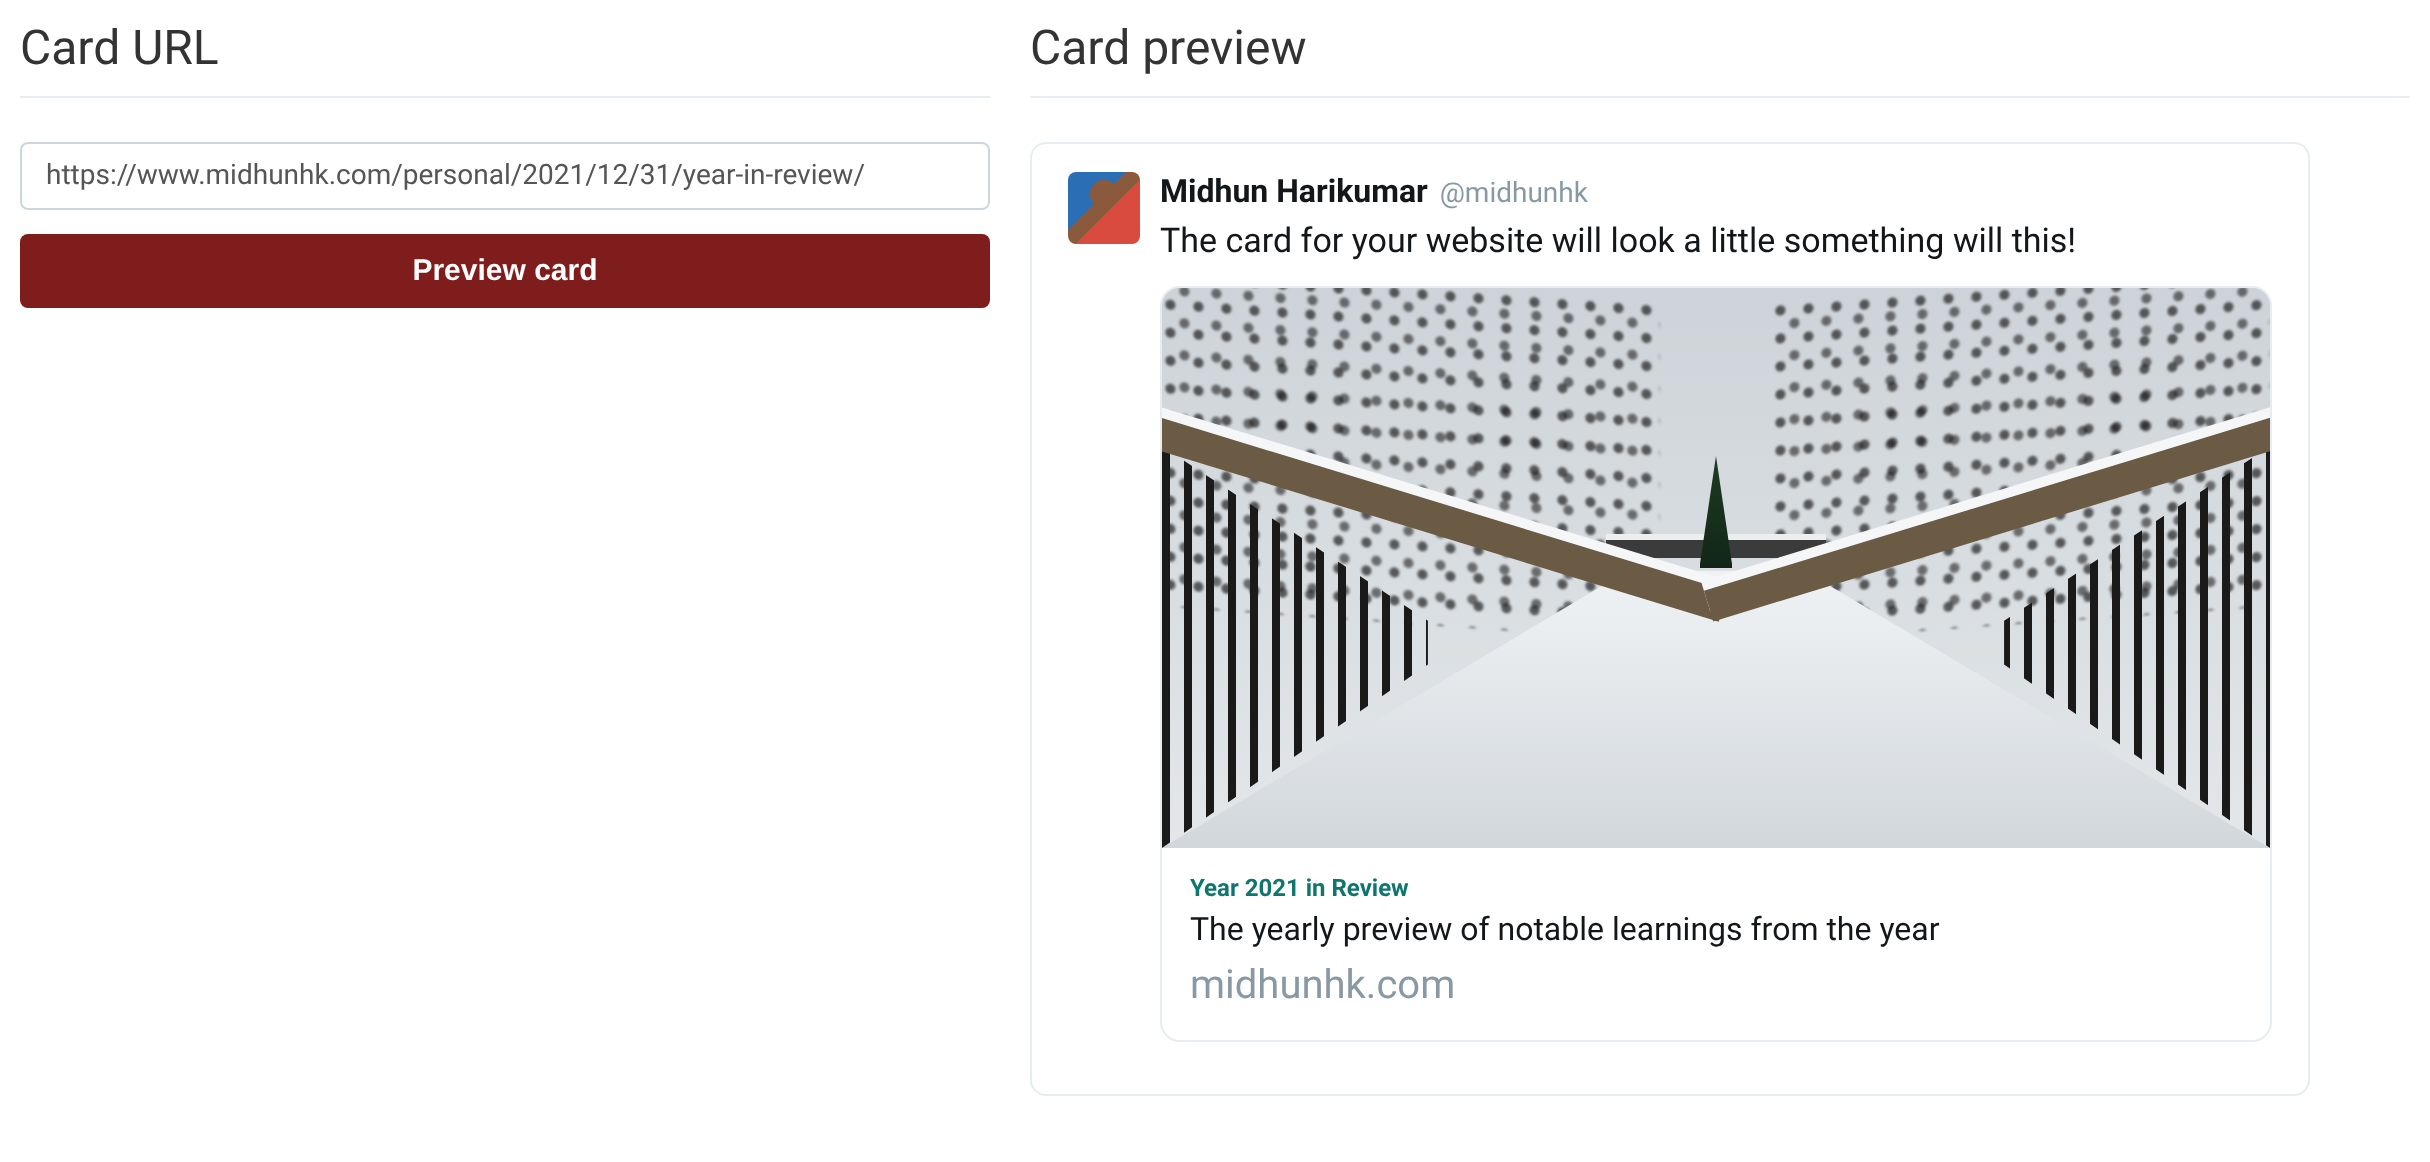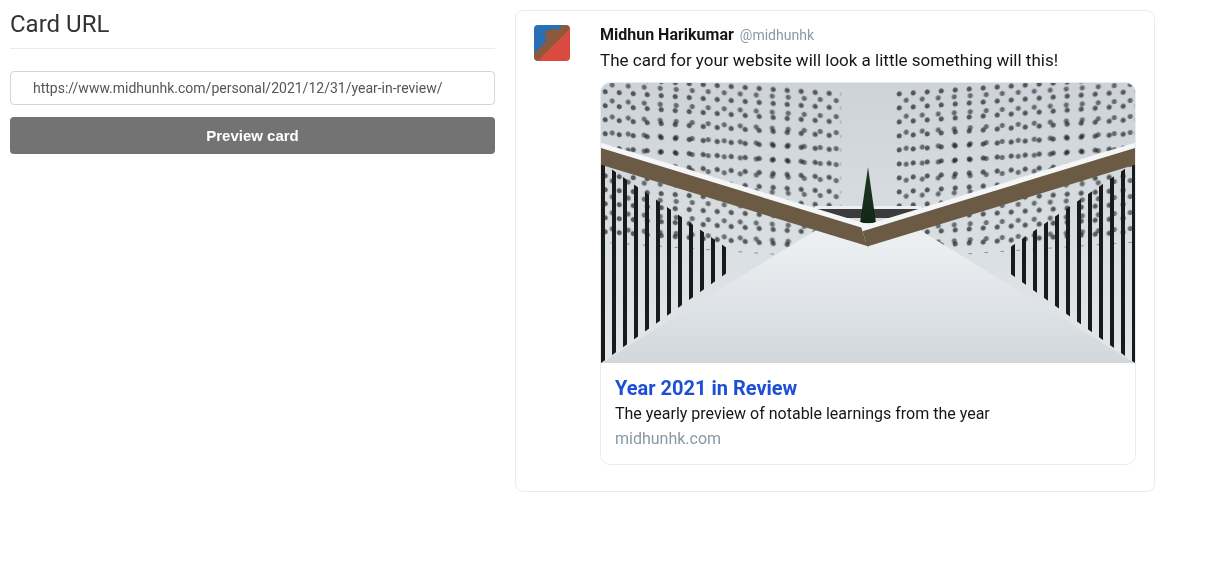--- a/index.html
+++ b/index.html
@@ -23,31 +23,31 @@
     h2.section-title {
       font-size: 24px;
       font-weight: 400;
       color: #333;
       padding-bottom: 10px;
       border-bottom: 1px solid #e6ecf0;
       margin-bottom: 22px;
     }
     .url-input {
       width: 100%;
-      padding: 8px 22px;
+      padding: 8px 12px;
       font-size: 14px;
       color: #555;
       border: 1px solid #ccd6dd;
       border-radius: 4px;
       margin-bottom: 12px;
       font-family: inherit;
     }
     .preview-btn {
       width: 100%;
-      background: #737373;
+      background: #7f1d1d;
       color: #fff;
       border: none;
       border-radius: 4px;
       padding: 10px;
       font-size: 15px;
       font-weight: 700;
       cursor: pointer;
     }
     .preview-box {
       border: 1px solid #e6ecf0;
@@ -73,21 +73,20 @@
     .avatar::after {
       content: "";
       position: absolute;
       top: 4px; left: 11px;
       width: 14px; height: 14px;
       background: #8b5a3c;
       border-radius: 50%;
     }
     .tweet-body {
       flex: 1;
-      margin-left: 20px;
     }
     .tweet-names {
       display: flex;
       align-items: baseline;
       gap: 6px;
       margin-bottom: 6px;
     }
     .tweet-author {
       font-weight: 700;
       font-size: 16px;
@@ -156,47 +155,48 @@
     }
     .pine {
       position:absolute; left:48.5%; top:30%; width:3%; height:20%;
       background: linear-gradient(#1d3b22,#122617);
       clip-path: polygon(50% 0, 100% 100%, 0 100%);
     }
     .card-meta {
       padding: 13px 14px 16px 14px;
     }
     .card-title {
-      font-size: 20px;
+      font-size: 12px;
       font-weight: 700;
-      color: #1d4ed8;
+      color: #0f766e;
       margin-bottom: 4px;
     }
     .card-desc {
       font-size: 16px;
       color: #14171a;
       margin-bottom: 6px;
     }
     .card-domain {
-      font-size: 16px;
+      font-size: 20px;
       color: #8899a6;
     }
   </style>
 </head>
 <body>
 
 <div class="layout">
 
   <div class="left-panel">
     <h2 class="section-title">Card URL</h2>
     <input type="text" class="url-input" value="https://www.midhunhk.com/personal/2021/12/31/year-in-review/" style="">
     <button class="preview-btn">Preview card</button>
   </div>
 
   <div class="right-panel">
+    <h2 class="section-title">Card preview</h2>
 
     <div class="preview-box">
       <div class="tweet-header">
         <div class="avatar"></div>
         <div class="tweet-body">
           <div class="tweet-names">
             <span class="tweet-author">Midhun Harikumar</span>
             <span class="tweet-handle">@midhunhk</span>
           </div>
           <div class="tweet-text">The card for your website will look a little something will this!</div>

